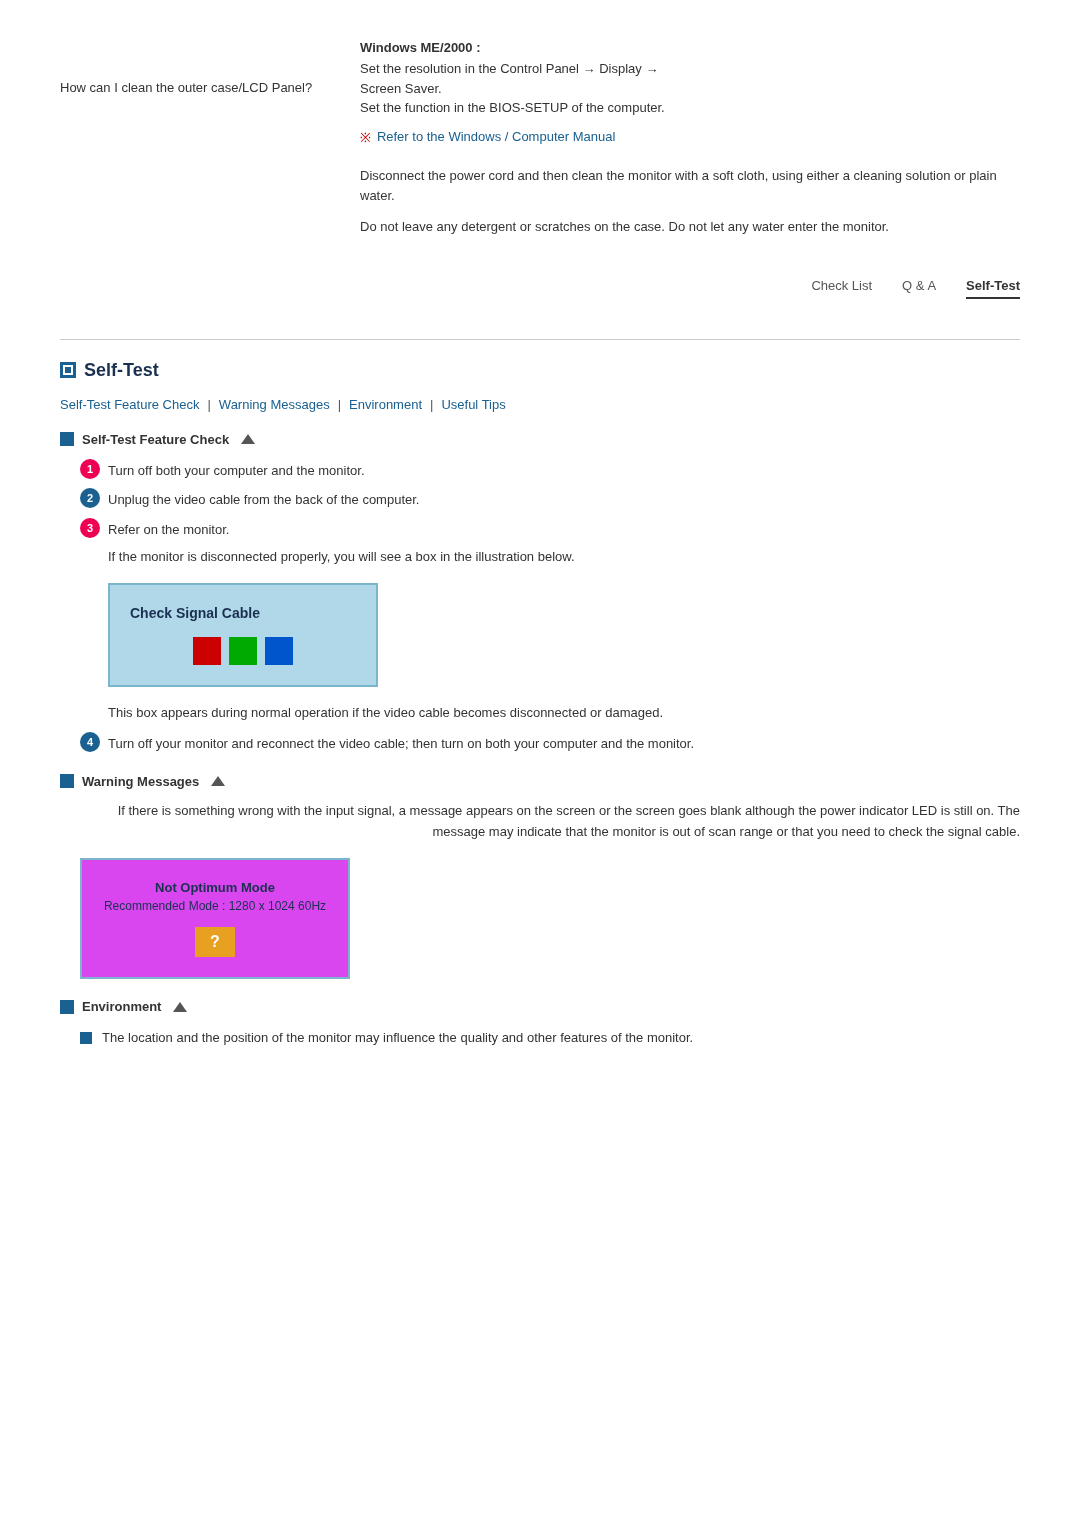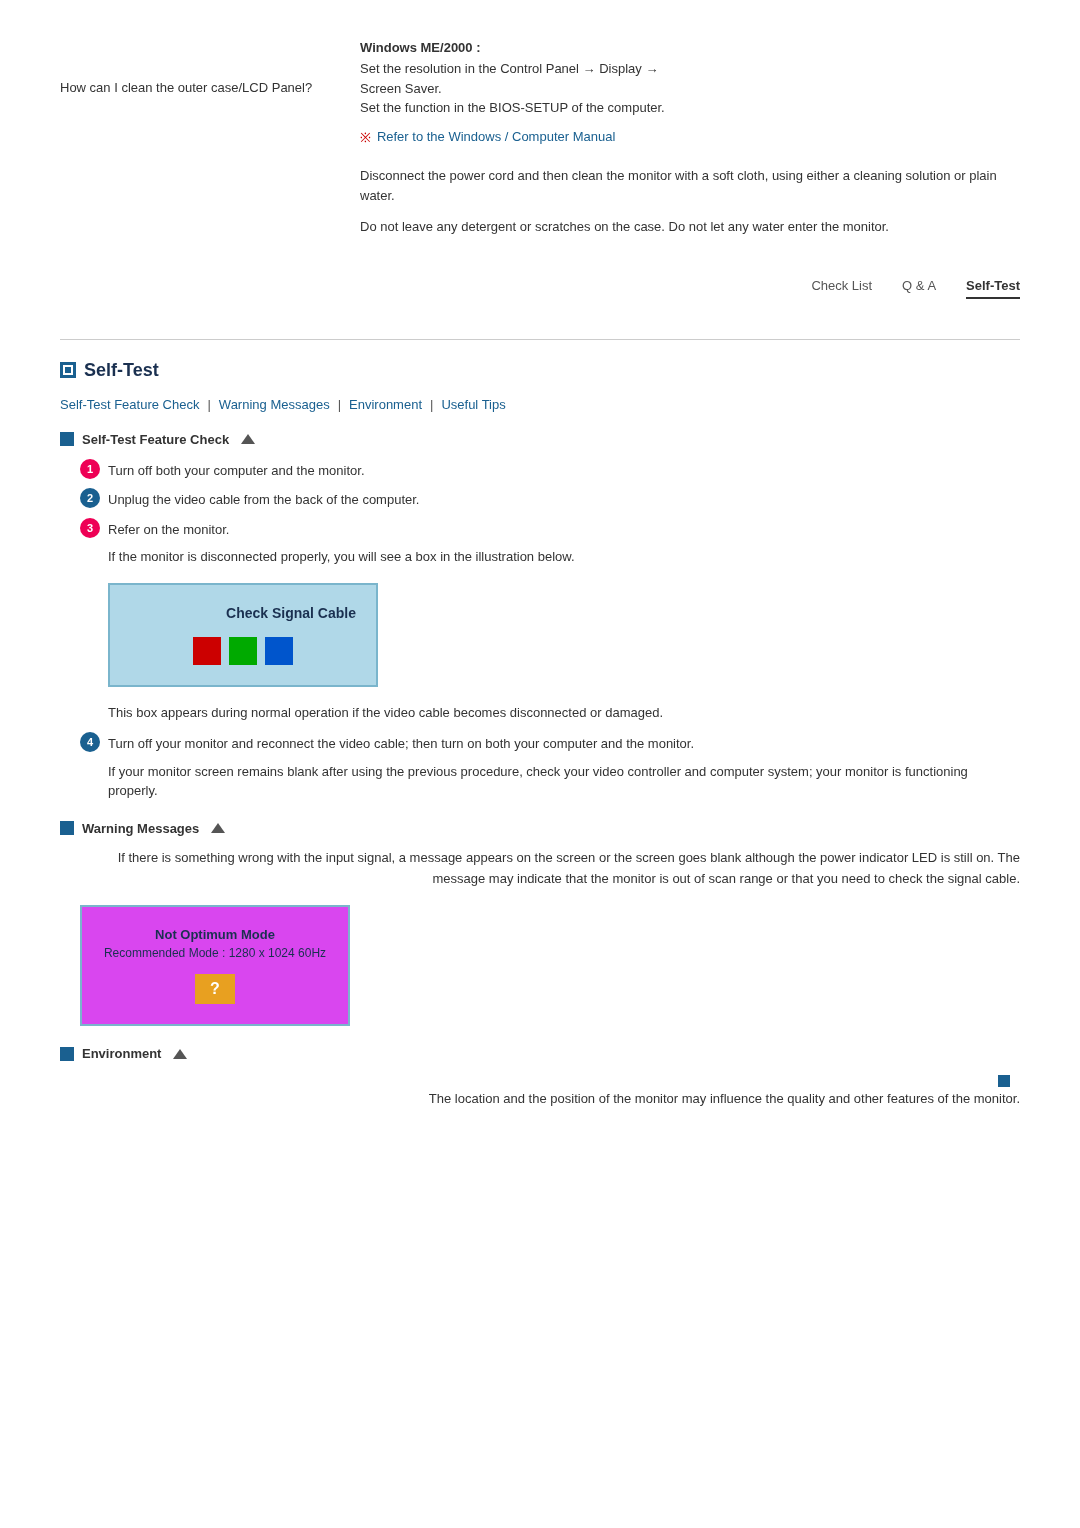--- a/index.html
+++ b/index.html
@@ -188,21 +188,21 @@
       line-height: 1.5;
       color: #333;
     }
     
     .monitor-box {
       width: 270px;
       background: #b0d8e8;
       border: 2px solid #7ab5cc;
       padding: 20px;
       margin: 16px 0 16px 48px;
-      text-align: right;
+      text-align: left;
     }
     .monitor-box-title {
       color: #1a3050;
       font-size: 14px;
       font-weight: bold;
       margin-bottom: 16px;
     }
     .color-squares {
       display: flex;
       justify-content: center;
@@ -248,24 +248,23 @@
     
     .warning-text {
       padding-left: 20px;
       margin-bottom: 16px;
       line-height: 1.6;
       text-align: right;
     }
     
     .env-item {
       display: flex;
-      align-items: flex-end;
+      align-items: center;
       padding-left: 20px;
       margin-bottom: 8px;
-      flex-direction: column;
     }
     .d-bullet {
       width: 12px;
       height: 12px;
       background: #1a6090;
       flex-shrink: 0;
       margin-right: 10px;
       margin-top: 2px;
     }
     .divider-line {
@@ -355,21 +354,20 @@
     </div>
   </div>
 
   <div class="sub-item-text">This box appears during normal operation if the video cable becomes disconnected or damaged.</div>
 
   <div class="numbered-item">
     <div class="num-circle num-4">4</div>
     <div class="item-text">Turn off your monitor and reconnect the video cable; then turn on both your computer and the monitor.</div>
   </div>
 
-  <div class="sub-item-text">If your monitor screen remains blank after using the previous procedure, check your video controller and computer system; your monitor is functioning properly.</div>
 
   <div class="sub-section-heading">
     <div class="d-icon"></div>
     <span class="sub-section-title">Warning Messages</span>
     <span class="triangle-icon"></span>
   </div>
 
   <div class="warning-text">If there is something wrong with the input signal, a message appears on the screen or the screen goes blank although the power indicator LED is still on. The message may indicate that the monitor is out of scan range or that you need to check the signal cable.</div>
 
   <div class="warning-monitor-box">

